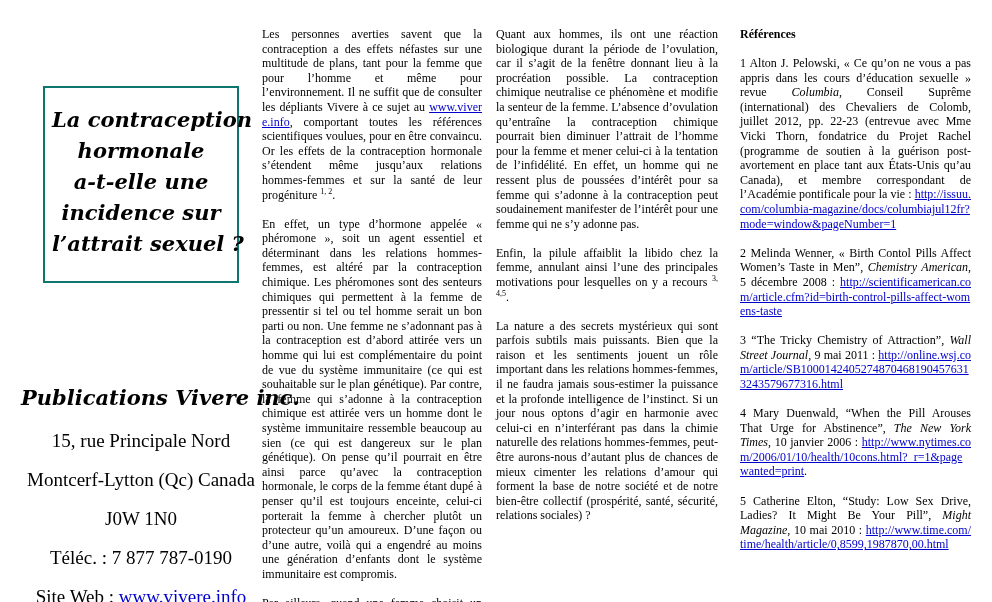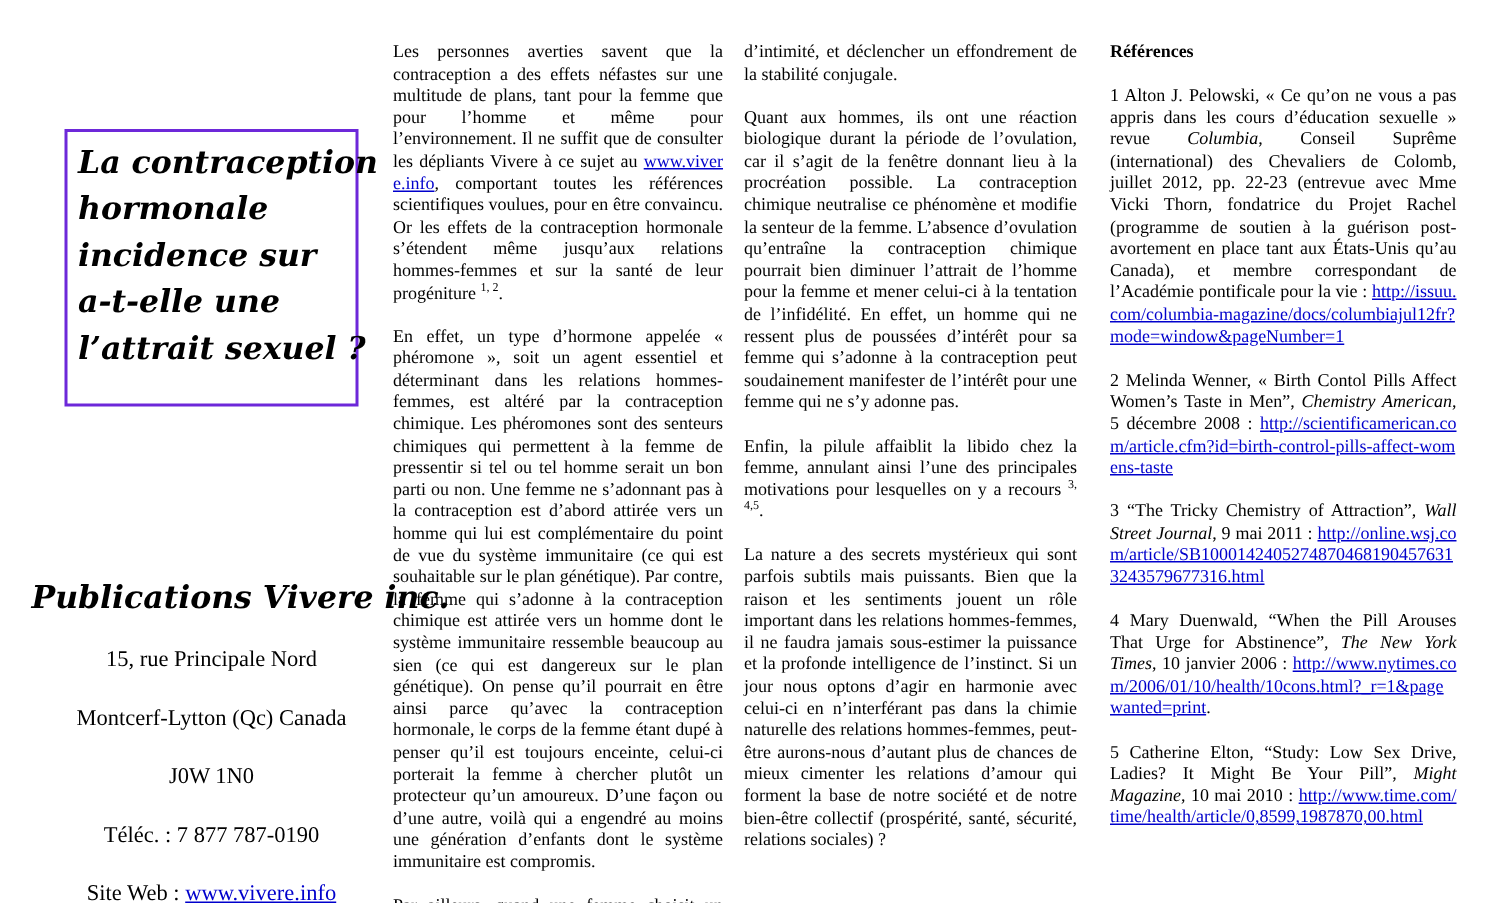--- a/index.html
+++ b/index.html
@@ -16,43 +16,43 @@
   .col { position: absolute; top: 27px; }
   .col1 { left: 35px;  width: 212px; }
   .col2 { left: 262px; width: 220px; }
   .col3 { left: 496px; width: 222px; }
   .col4 { left: 740px; width: 231px; }
 
   .title-box {
     position: absolute;
     left: 8px; top: 59px;
     width: 178px;
-    border: 2px solid #6d28d9;
-    padding: 4px 7px 22px 7px;
-    text-align: left;
+    border: 2px solid #0f766e;
+    padding: 16px 7px 22px 7px;
+    text-align: center;
   }
   .script {
     font-family: "DejaVu Serif", serif;
     font-style: italic;
     font-weight: bold;
   }
   .title-line {
     font-size: 21px;
     line-height: 31px;
     white-space: nowrap;
   }
 
   .publisher {
     position: absolute;
     left: -14px; top: 358px;
     width: 240px;
     text-align: center;
   }
   .publisher-name { font-size: 21px; line-height: 26px; margin-bottom: 4px; white-space: nowrap; }
-  .pub-line { font-size: 15px; line-height: 19px; margin-top: 20px; }
+  .pub-line { font-size: 19px; line-height: 19px; margin-top: 20px; }
 
   .body-text p {
     margin: 0 0 14.5px 0;
     font-size: 12px;
     line-height: 14.6px;
     text-align: justify;
   }
   .refs-heading {
     font-size: 12.5px;
     font-weight: bold;
@@ -73,22 +73,22 @@
 </style>
 </head>
 <body>
 
 <div class="page">
 
   <div class="col col1">
     <div class="title-box">
       <div class="script title-line">La contraception</div>
       <div class="script title-line">hormonale</div>
+      <div class="script title-line">a-t-elle une</div>
       <div class="script title-line">incidence sur</div>
-      <div class="script title-line">a-t-elle une</div>
       <div class="script title-line">l’attrait sexuel ?</div>
     </div>
 
     <div class="publisher">
       <div class="script publisher-name">Publications Vivere inc.</div>
       <div class="pub-line">15, rue Principale Nord</div>
       <div class="pub-line">Montcerf-Lytton (Qc) Canada</div>
       <div class="pub-line">J0W 1N0</div>
       <div class="pub-line">Téléc. : 7 877 787-0190</div>
       <div class="pub-line">
@@ -97,21 +97,20 @@
     </div>
   </div>
 
   <div class="col col2 body-text">
     <p><span>Les personnes averties savent que la contraception a des effets néfastes sur une multitude de plans, tant pour la femme que pour l’homme et même pour l’environnement. Il ne suffit que de consulter les dépliants Vivere à ce sujet au </span><a href="#" class="link">www.vivere.info</a><span>, comportant toutes les références scientifiques voulues, pour en être convaincu. Or les effets de la contraception hormonale s’étendent même jusqu’aux relations hommes-femmes et sur la santé de leur progéniture </span><sup>1, 2</sup><span>.</span></p>
     <p><span>En effet, un type d’hormone appelée « phéromone », soit un agent essentiel et déterminant dans les relations hommes-femmes, est altéré par la contraception chimique. Les phéromones sont des senteurs chimiques qui permettent à la femme de pressentir si tel ou tel homme serait un bon parti ou non. Une femme ne s’adonnant pas à la contraception est d’abord attirée vers un homme qui lui est complémentaire du point de vue du système immunitaire (ce qui est souhaitable sur le plan génétique). Par contre, la femme qui s’adonne à la contraception chimique est attirée vers un homme dont le système immunitaire ressemble beaucoup au sien (ce qui est dangereux sur le plan génétique). On pense qu’il pourrait en être ainsi parce qu’avec la contraception hormonale, le corps de la femme étant dupé à penser qu’il est toujours enceinte, celui-ci porterait la femme à chercher plutôt un protecteur qu’un amoureux. D’une façon ou d’une autre, voilà qui a engendré au moins une génération d’enfants dont le système immunitaire est compromis.</span></p>
     <p><span>Par ailleurs, quand une femme choisit un partenaire et se marie pendant qu’elle prend la pilule, il est probable qu’elle ne trouve pas son mari aussi attrayant une fois qu’elle aura cessé de la prendre, ce qui peut entraîner la perte</span></p>
   </div>
 
   <div class="col col3 body-text">
-    <p><span>d’intimité, et déclencher un effondrement de la stabilité conjugale.</span></p>
     <p><span>Quant aux hommes, ils ont une réaction biologique durant la période de l’ovulation, car il s’agit de la fenêtre donnant lieu à la procréation possible. La contraception chimique neutralise ce phénomène et modifie la senteur de la femme. L’absence d’ovulation qu’entraîne la contraception chimique pourrait bien diminuer l’attrait de l’homme pour la femme et mener celui-ci à la tentation de l’infidélité. En effet, un homme qui ne ressent plus de poussées d’intérêt pour sa femme qui s’adonne à la contraception peut soudainement manifester de l’intérêt pour une femme qui ne s’y adonne pas.</span></p>
     <p><span>Enfin, la pilule affaiblit la libido chez la femme, annulant ainsi l’une des principales motivations pour lesquelles on y a recours </span><sup>3, 4,5</sup><span>.</span></p>
     <p><span>La nature a des secrets mystérieux qui sont parfois subtils mais puissants. Bien que la raison et les sentiments jouent un rôle important dans les relations hommes-femmes, il ne faudra jamais sous-estimer la puissance et la profonde intelligence de l’instinct. Si un jour nous optons d’agir en harmonie avec celui-ci en n’interférant pas dans la chimie naturelle des relations hommes-femmes, peut-être aurons-nous d’autant plus de chances de mieux cimenter les relations d’amour qui forment la base de notre société et de notre bien-être collectif (prospérité, santé, sécurité, relations sociales) ?</span></p>
   </div>
 
   <div class="col col4 body-text">
     <p class="refs-heading">Références</p>
     <p><span>1 Alton J. Pelowski, « Ce qu’on ne vous a pas appris dans les cours d’éducation sexuelle » revue </span><em>Columbia</em><span>, Conseil Suprême (international) des Chevaliers de Colomb, juillet 2012, pp. 22-23 (entrevue avec Mme Vicki Thorn, fondatrice du Projet Rachel (programme de soutien à la guérison post-avortement en place tant aux États-Unis qu’au Canada), et membre correspondant de l’Académie pontificale pour la vie : </span><a href="#" class="link">http://issuu.com/columbia-magazine/docs/columbiajul12fr?mode=window&amp;pageNumber=1</a></p>
     <p><span>2 Melinda Wenner, « Birth Contol Pills Affect Women’s Taste in Men”, </span><em>Chemistry American</em><span>, 5 décembre 2008 : </span><a href="#" class="link">http://scientificamerican.com/article.cfm?id=birth-control-pills-affect-womens-taste</a></p>
     <p><span>3 “The Tricky Chemistry of Attraction”, </span><em>Wall Street Journal</em><span>, 9 mai 2011 : </span><a href="#" class="link">http://online.wsj.com/article/SB10001424052748704681904576313243579677316.html</a></p>

